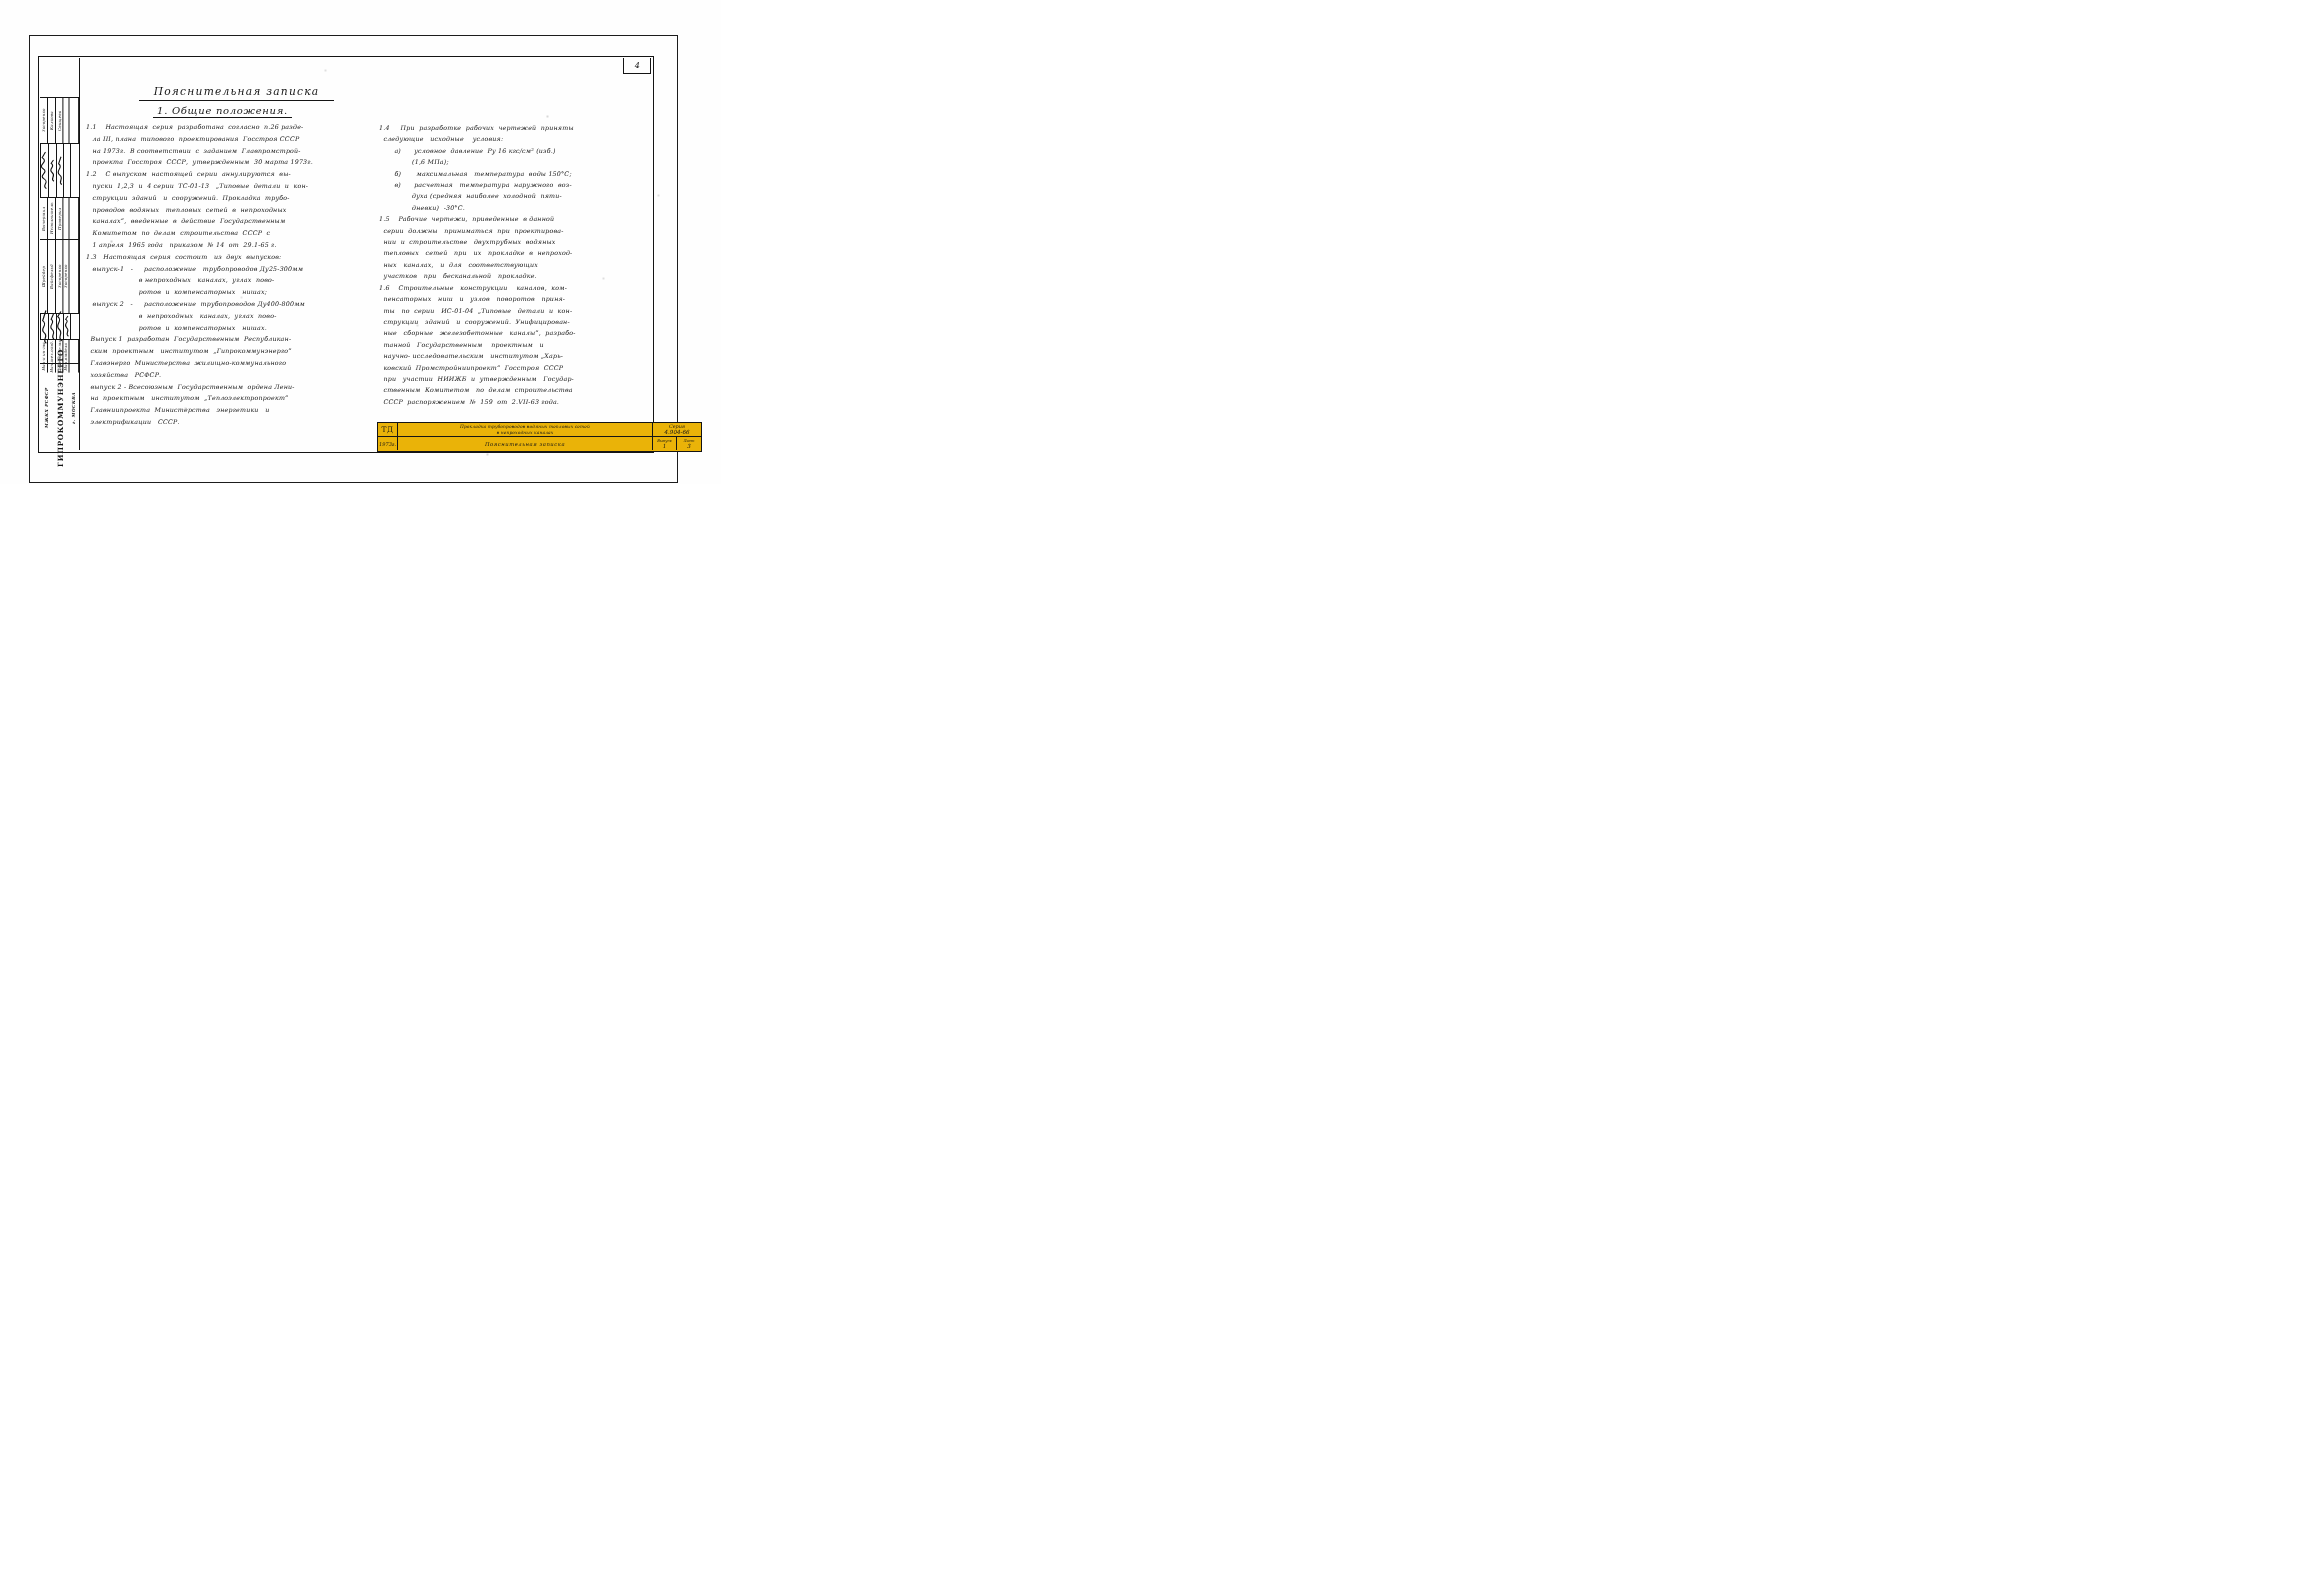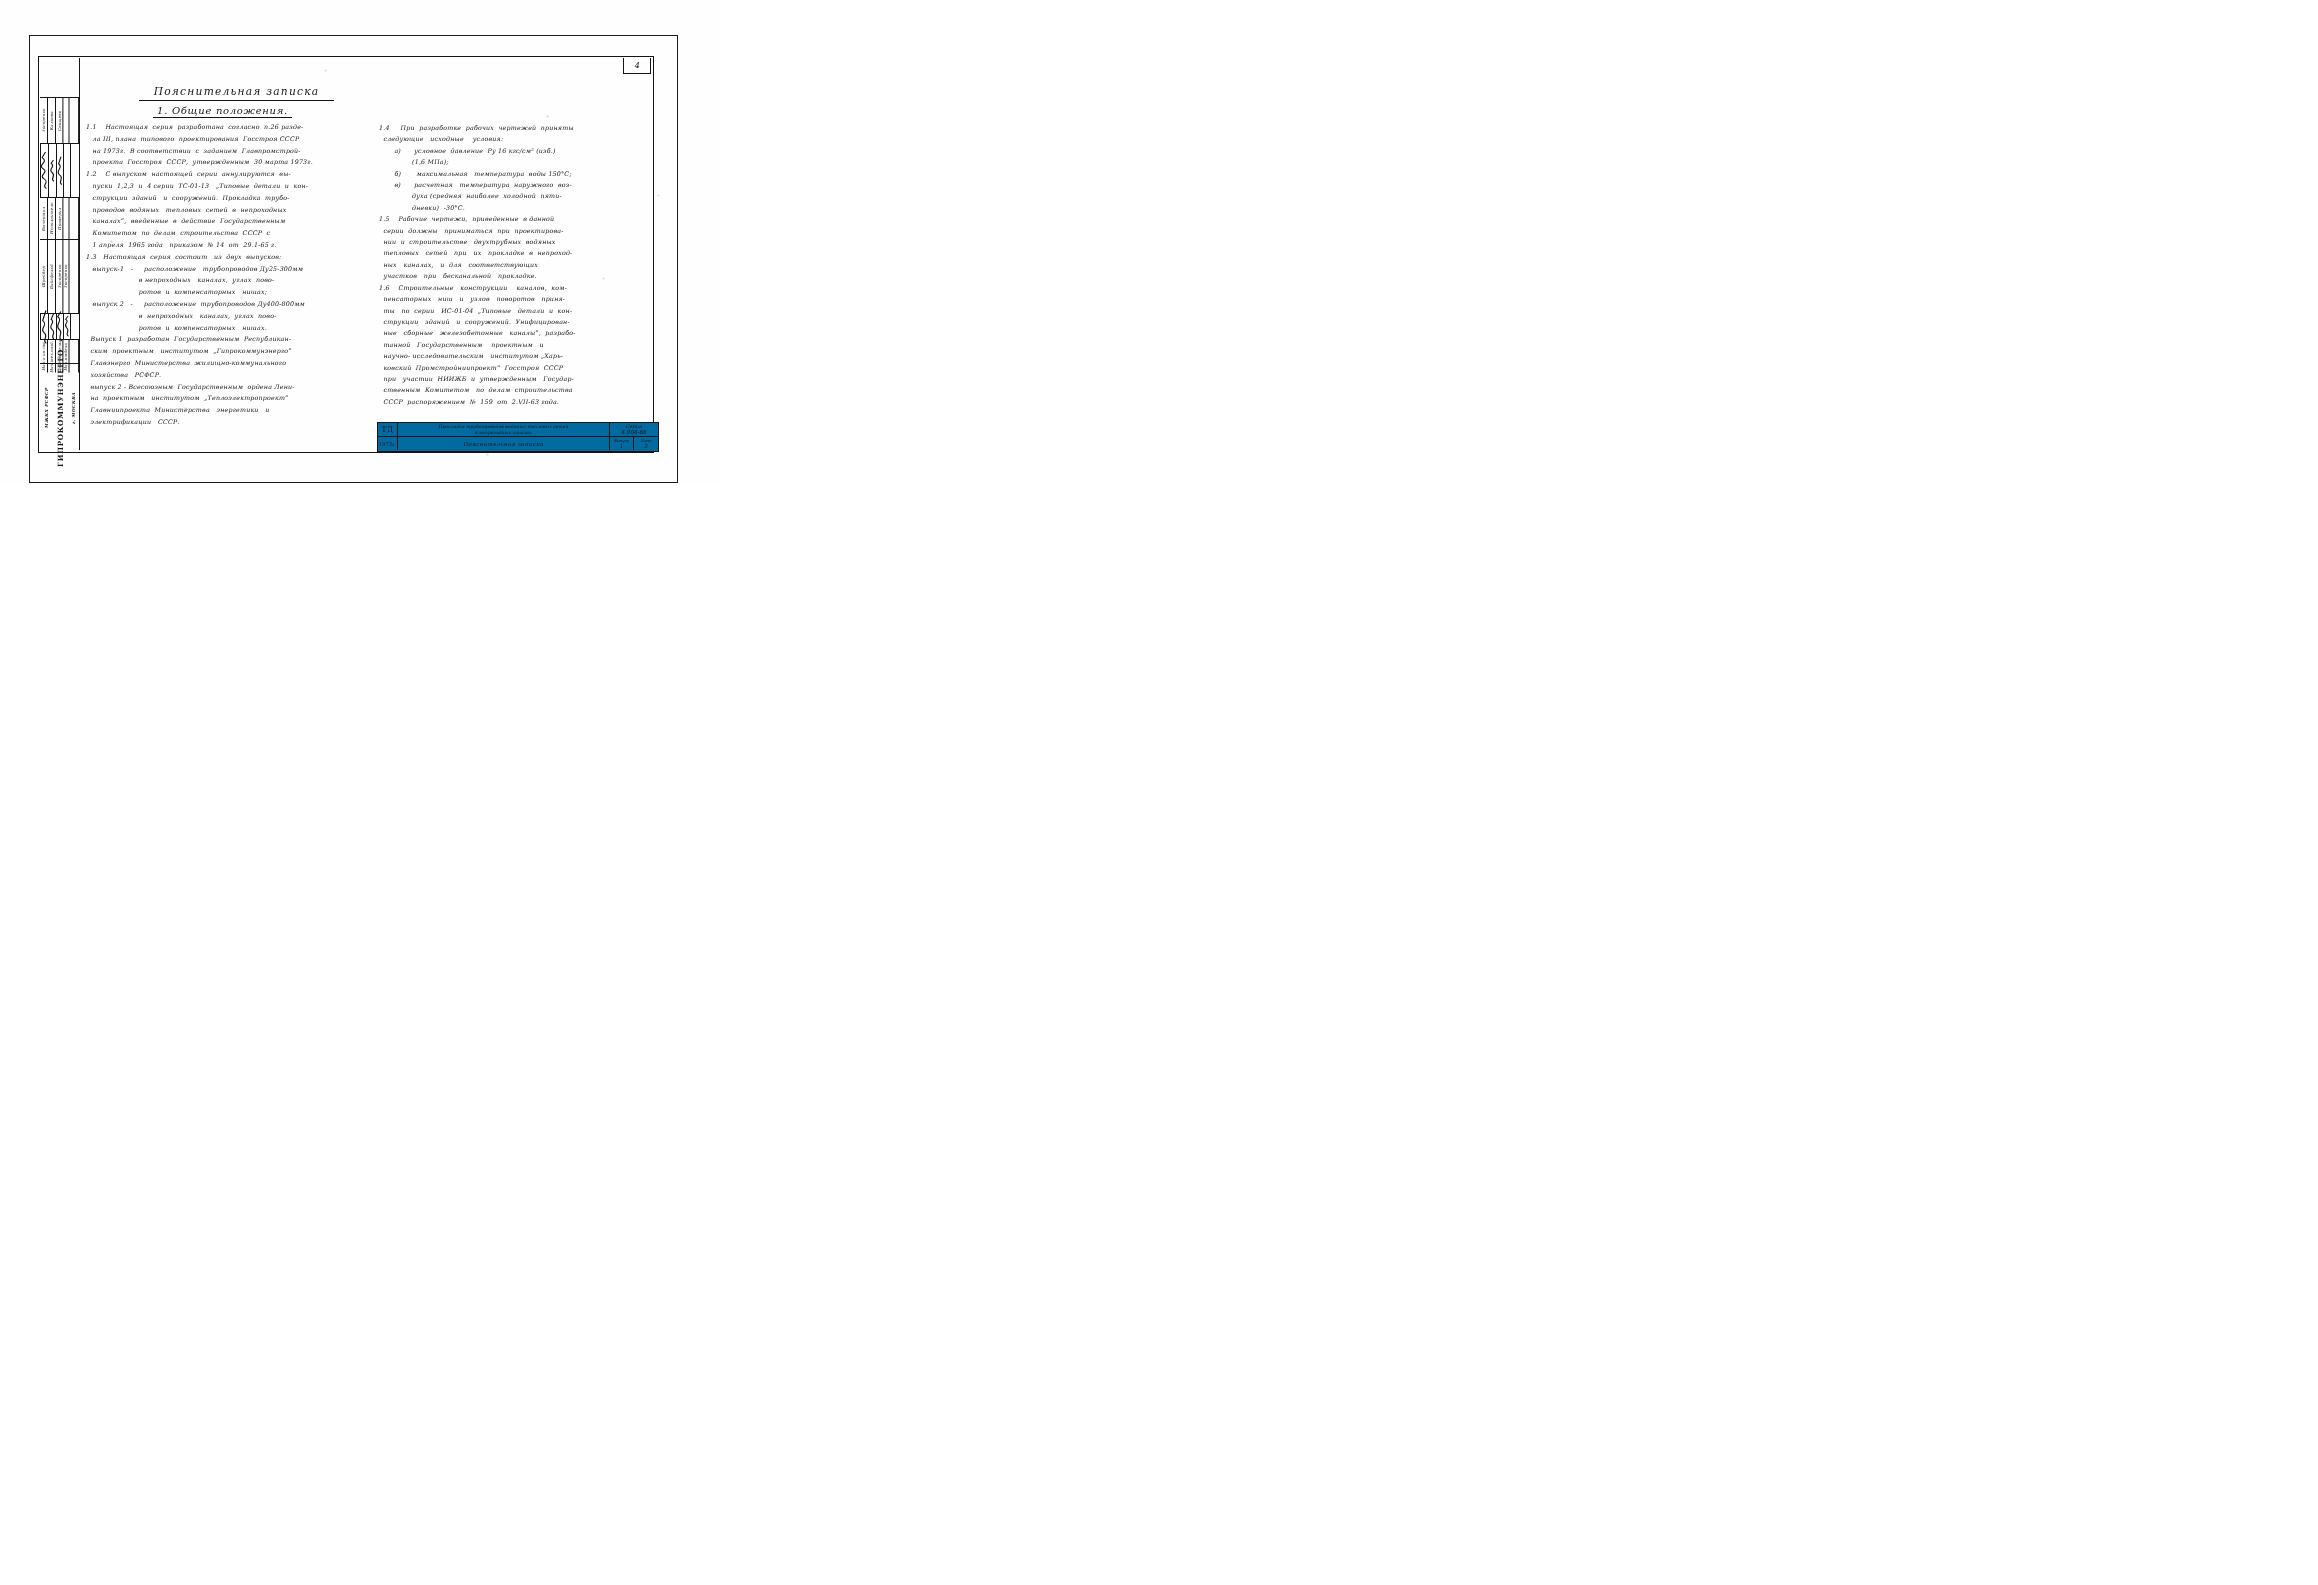--- a/index.html
+++ b/index.html
@@ -42,22 +42,22 @@
              font-size:10.7px;font-style:italic;letter-spacing:1.2px;
              border-bottom:1.9px solid #141414;padding-bottom:1.9px;}
   .doc-subtitle{position:absolute;left:153px;top:105px;width:139px;text-align:center;
                 font-size:10px;font-style:italic;letter-spacing:0.7px;
                 border-bottom:1.4px solid #141414;padding-bottom:0.9px;}
   .col-text{position:absolute;font-style:italic;}
   .col-left{left:86px;top:121px;width:281px;font-size:6.3px;line-height:11.8px;letter-spacing:0.2px;}
   .col-right{left:379px;top:122px;width:262px;font-size:6.3px;line-height:11.4px;letter-spacing:0.2px;}
   .tline{white-space:pre;overflow:visible;}
   
-  .stamp{position:absolute;left:377px;top:422px;width:282px;height:30px;
-         border:1.4px solid #141414;box-sizing:border-box;background:#0369a1;}
+  .stamp{position:absolute;left:377px;top:422px;width:325px;height:30px;
+         border:1.4px solid #141414;box-sizing:border-box;background:#eab308;}
   .stamp-row{display:grid;box-sizing:border-box;}
   .stamp-row1{grid-template-columns:20px 1fr 48px;height:14.4px;border-bottom:1.2px solid #151515;}
   .stamp-row2{grid-template-columns:20px 1fr 24px 24px;height:13px;}
   .stamp-cell{display:flex;flex-direction:column;align-items:center;justify-content:center;
               border-right:1.2px solid #151515;overflow:hidden;text-align:center;}
   .stamp-cell:last-child{border-right:none;}
   .code-cell{font-size:7.4px;letter-spacing:0.5px;}
   .desc-cell{font-size:4.4px;font-style:italic;line-height:5.3px;letter-spacing:0.1px;}
   .series-cell{font-size:4.9px;font-style:italic;line-height:5.8px;}
   .series-val{font-size:5.6px;}

